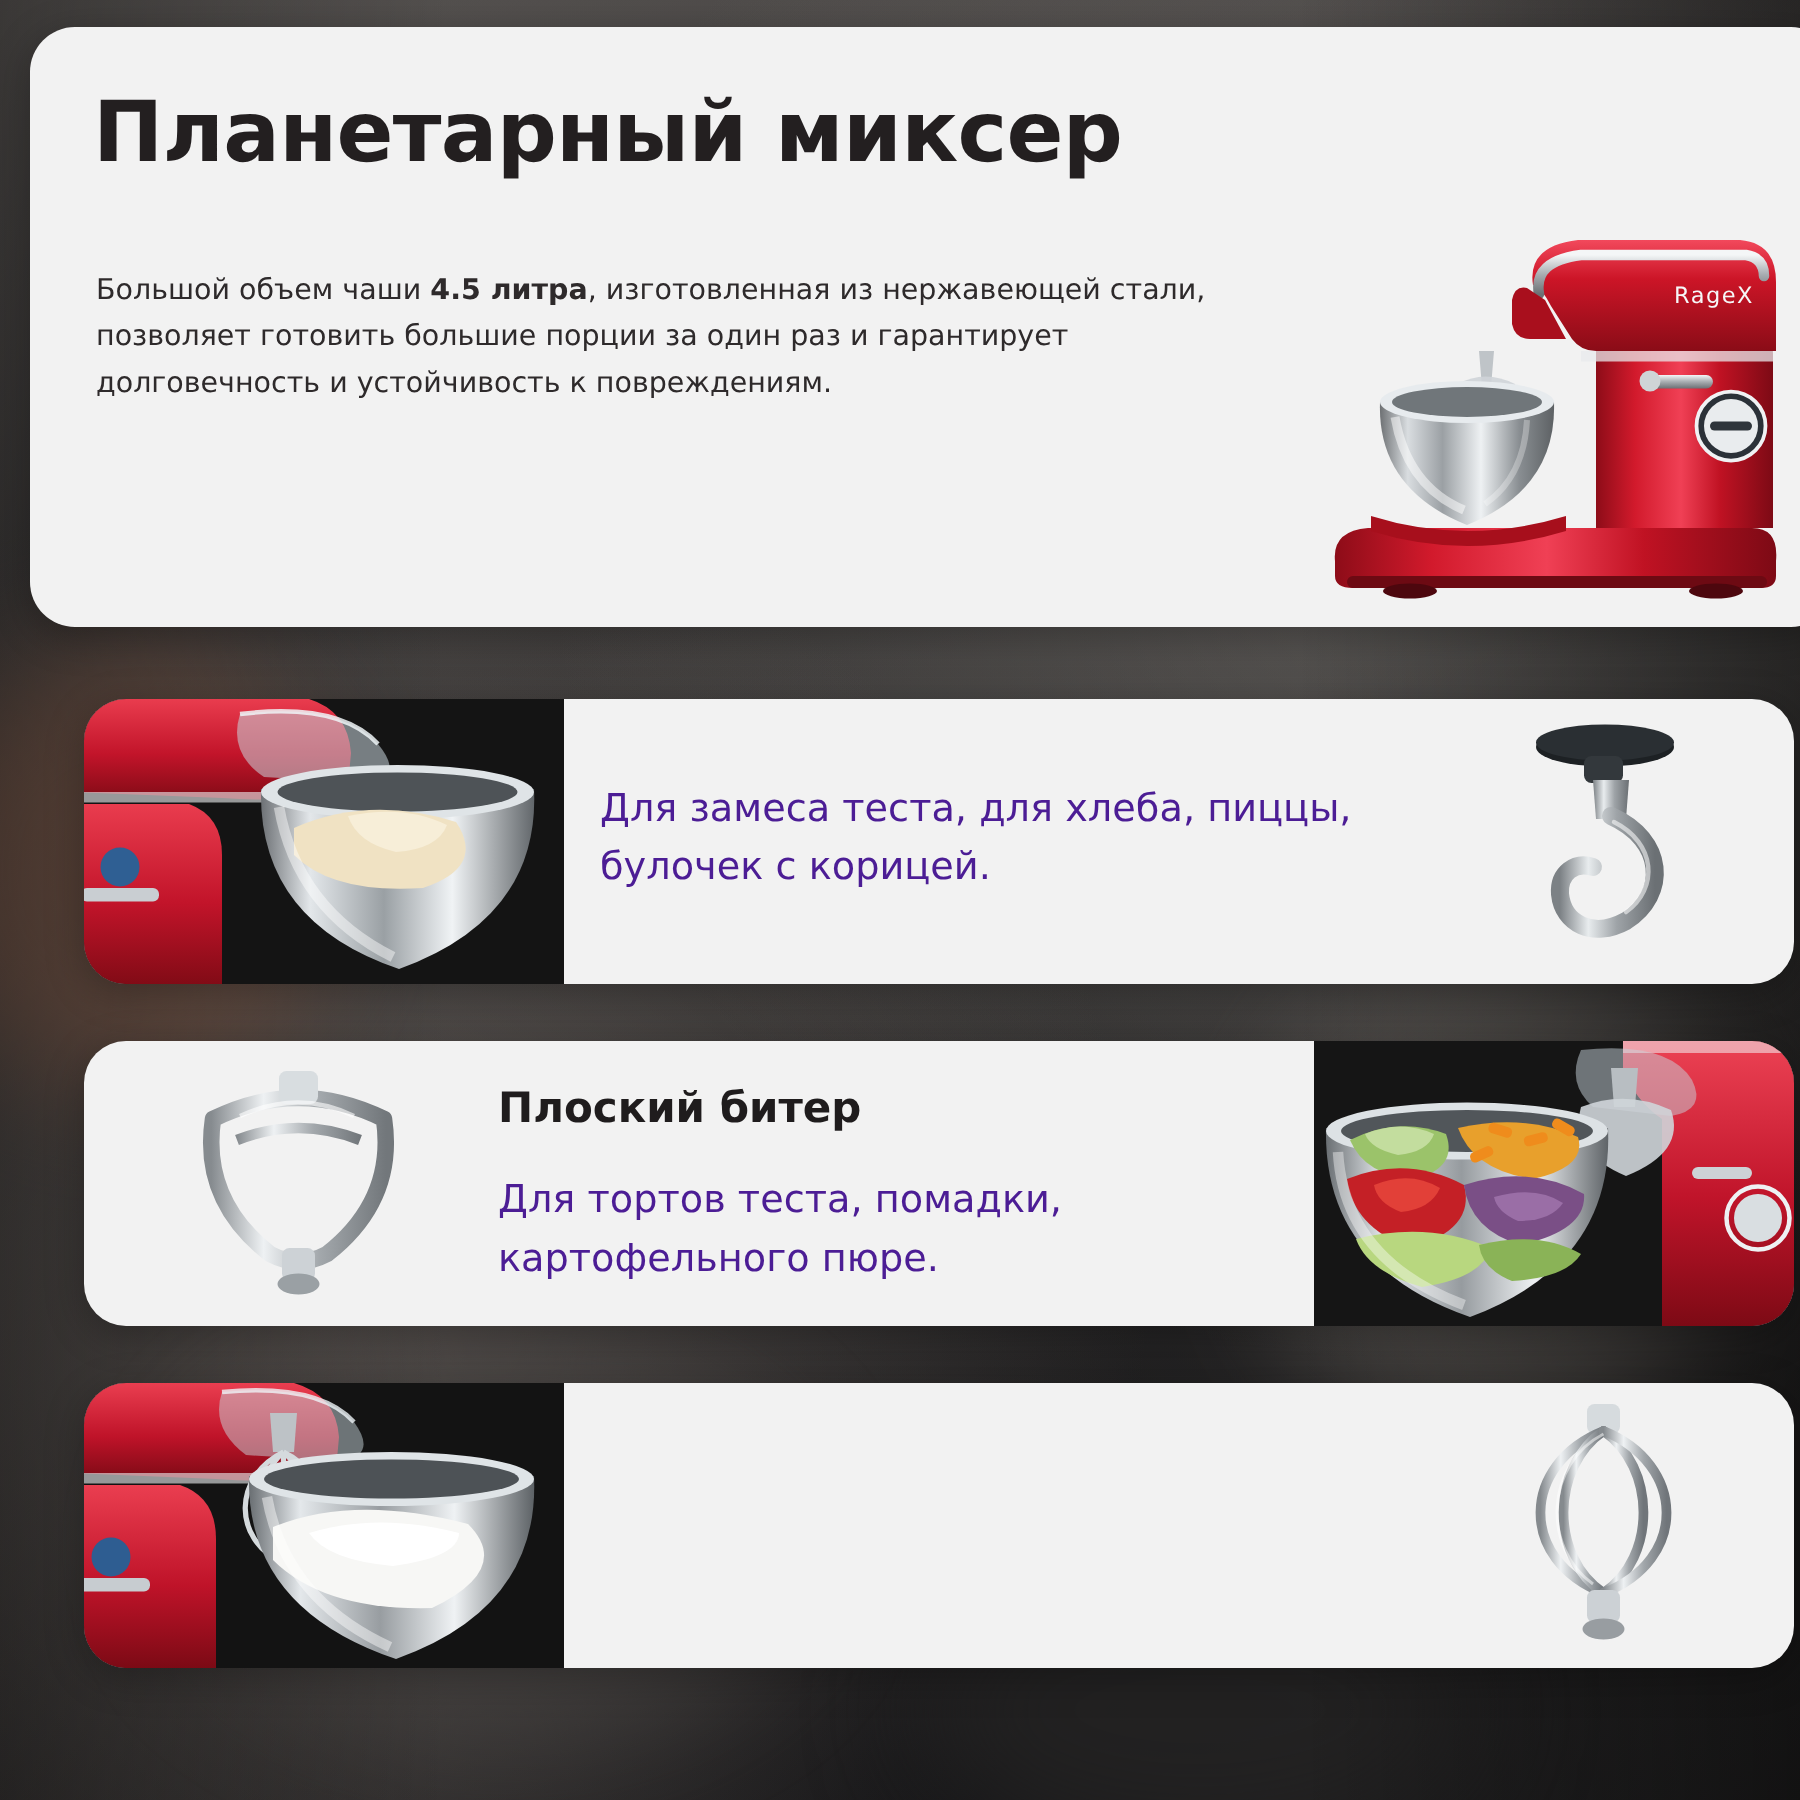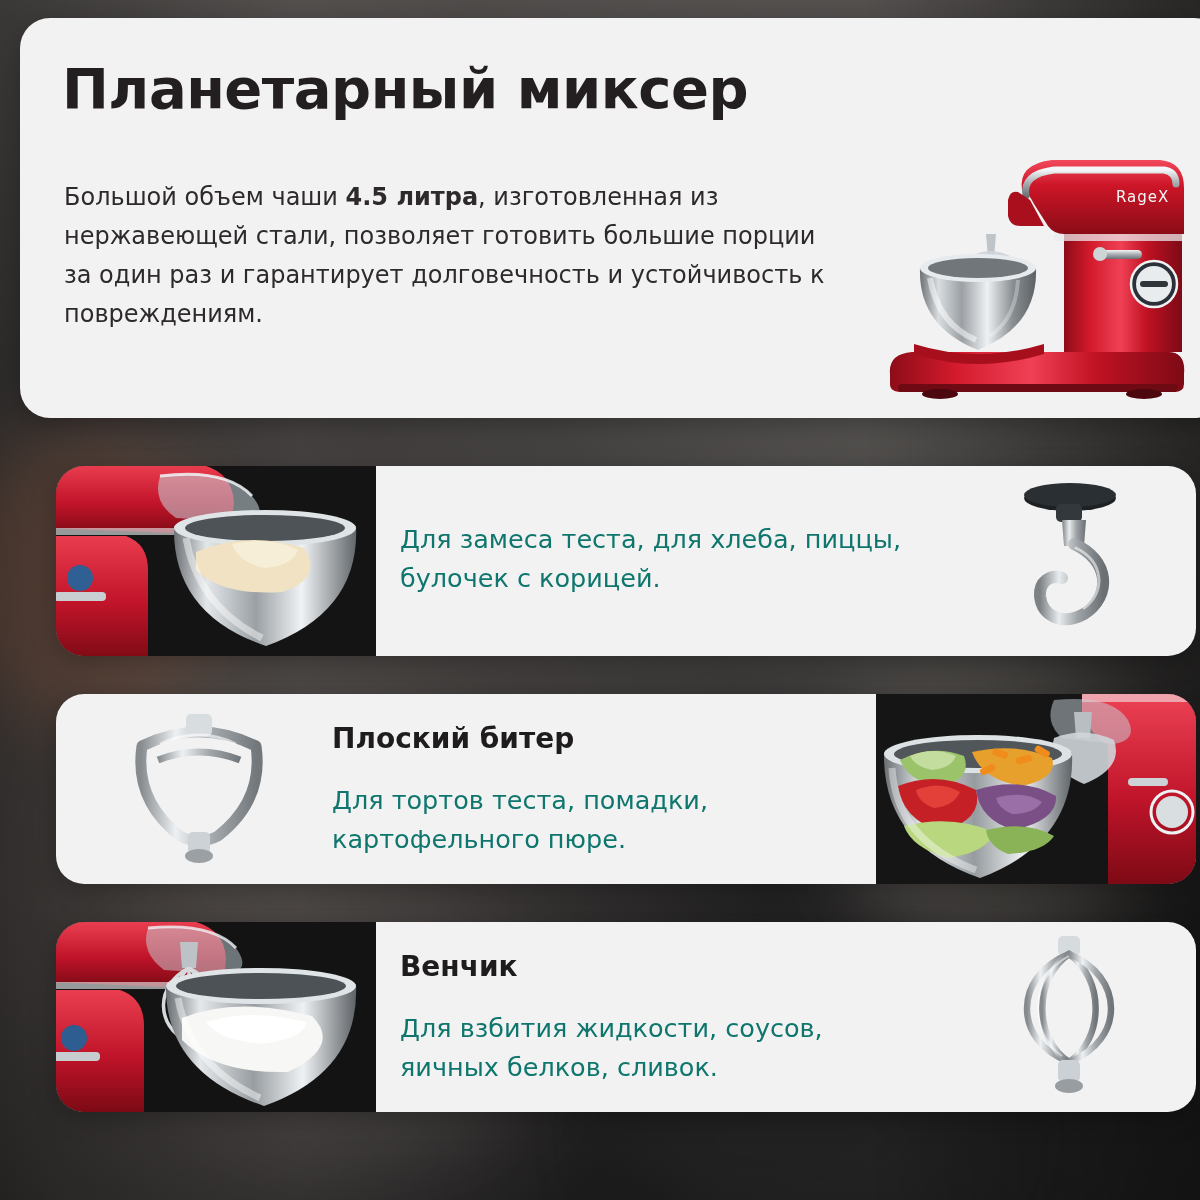--- a/index.html
+++ b/index.html
@@ -70,21 +70,21 @@
     font-weight: 700;
     color: #231f20;
     letter-spacing: -0.5px;
     white-space: nowrap;
   }
   .hero-text {
     position: absolute;
     left: 44px;
     top: 160px;
     width: 770px;
-    font-size: 24px;
+    font-size: 19px;
     line-height: 1.62;
     color: #2e2a2b;
   }
   .hero-text b { font-weight: 700; }
 
   
   .mixer-hero {
     position: absolute;
     right: 26px;
     top: 120px;
@@ -123,21 +123,21 @@
 
   .feat-title {
     font-size: 28px;
     font-weight: 700;
     color: #1f1c1d;
     margin: 0 0 10px 0;
   }
   .feat-desc {
     font-size: 25.5px;
     line-height: 1.55;
-    color: #0f766e;
+    color: #4c1d95;
     max-width: 520px;
   }
 
   .tool-art {
     position: absolute;
     top: 10px;
     width: 170px;
     height: 170px;
   }
   .tool-art.right-side { right: 42px; }
@@ -414,24 +414,20 @@
 
       <path d="M126 96 Q180 74 256 94 Q286 124 232 150 Q160 152 126 118 Z" fill="#f7f7f5"></path>
       <path d="M150 100 Q196 86 250 100 Q250 116 206 122 Q162 118 150 100 Z" fill="#ffffff"></path>
       <path d="M122 76 Q134 144 204 176" fill="none" stroke="#ffffff" stroke-width="7" opacity="0.45"></path>
 
       <circle cx="18" cy="116" r="13" fill="#2e5d91"></circle>
       <rect x="-6" y="130" width="50" height="9" rx="4" fill="#c7ccd0"></rect>
     </svg>
   </div>
 
-  <div class="feat-body pos-a">
-    <p class="feat-title">Венчик</p>
-    <p class="feat-desc">Для взбития жидкости, соусов, яичных белков, сливок.</p>
-  </div>
 
   <div class="tool-art right-side">
     <svg viewBox="0 0 170 170" width="170" height="170" aria-hidden="true">
       <defs>
         <linearGradient id="whiskSteel" x1="0" y1="0" x2="1" y2="0">
           <stop offset="0%" stop-color="#858a8e"></stop>
           <stop offset="32%" stop-color="#eef1f3"></stop>
           <stop offset="64%" stop-color="#a1a6aa"></stop>
           <stop offset="100%" stop-color="#70757a"></stop>
         </linearGradient>

